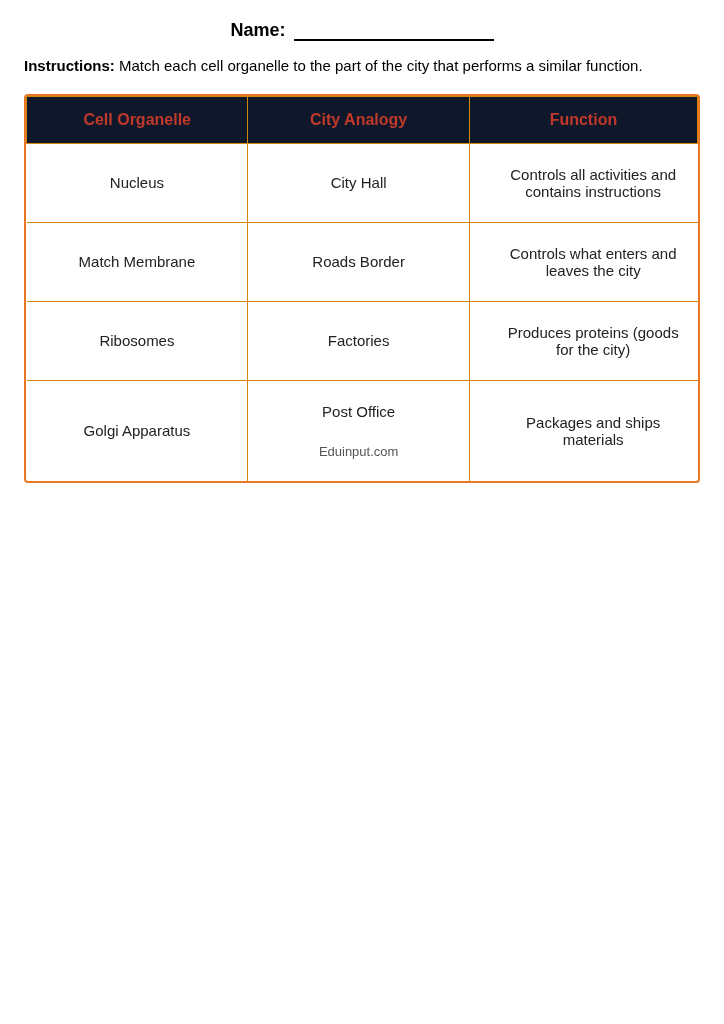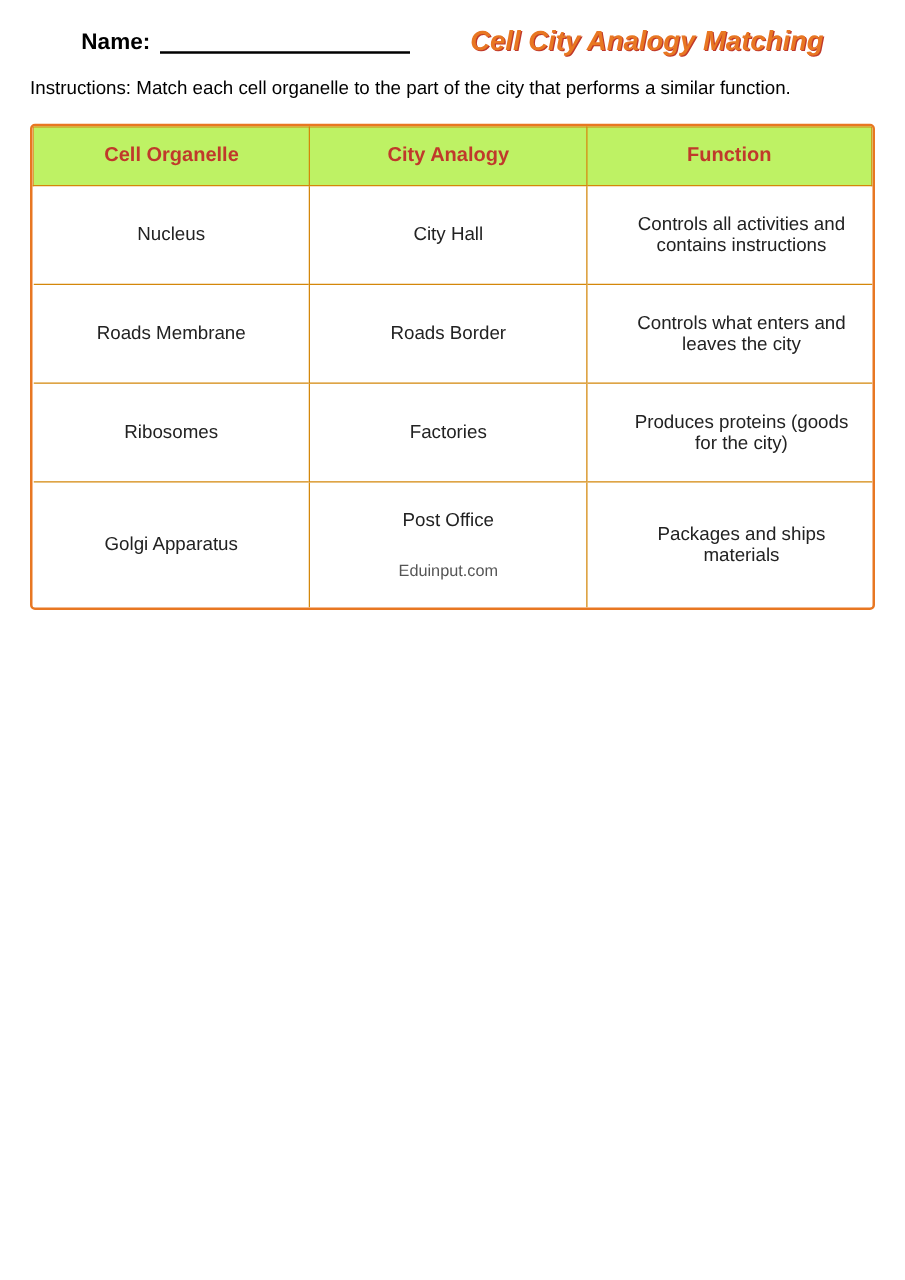--- a/index.html
+++ b/index.html
@@ -52,37 +52,37 @@
     }
 
     .instructions {
       font-size: 15px;
       color: #000;
       margin-bottom: 16px;
       line-height: 1.5;
     }
 
     .instructions strong {
-      font-weight: normal;
+      font-weight: bold;
       margin-top: 14px;
     }
 
     .table-wrapper {
       border: 2px solid #e87722;
       border-radius: 4px;
       overflow: hidden;
     }
 
     table {
       width: 100%;
       border-collapse: collapse;
     }
 
     thead tr {
-      background-color: #bef264;
+      background-color: #0f172a;
     }
 
     thead th {
       padding: 14px 16px;
       font-size: 16px;
       font-weight: bold;
       color: #c0392b;
       text-align: center;
       border: 1.5px solid #d4870a;
     }
@@ -124,21 +124,20 @@
     }
   </style>
 </head>
 <body>
 
 <div class="header-row">
   <div class="name-section">
     <span class="name-label">Name:</span>
     <span class="name-underline"></span>
   </div>
-  <div class="title">Cell City Analogy Matching</div>
 </div>
 
 <div class="instructions">
   <strong>Instructions:</strong><span> Match each cell organelle to the part of the city that performs a similar function.</span>
 </div>
 
 <div class="table-wrapper">
   <table>
     <thead>
       <tr>
@@ -148,21 +147,21 @@
       </tr>
     </thead>
     <tbody id="table-body">
 
     <tr>
           <td>Nucleus</td>
           <td>City Hall</td>
           <td>Controls all activities and contains instructions</td>
         </tr>
         <tr>
-          <td>Roads Membrane</td>
+          <td>Match Membrane</td>
           <td>Roads Border</td>
           <td>Controls what enters and leaves the city</td>
         </tr>
         <tr>
           <td>Ribosomes</td>
           <td>Factories</td>
           <td>Produces proteins (goods for the city)</td>
         </tr>
         <tr>
           <td>Golgi Apparatus</td>

